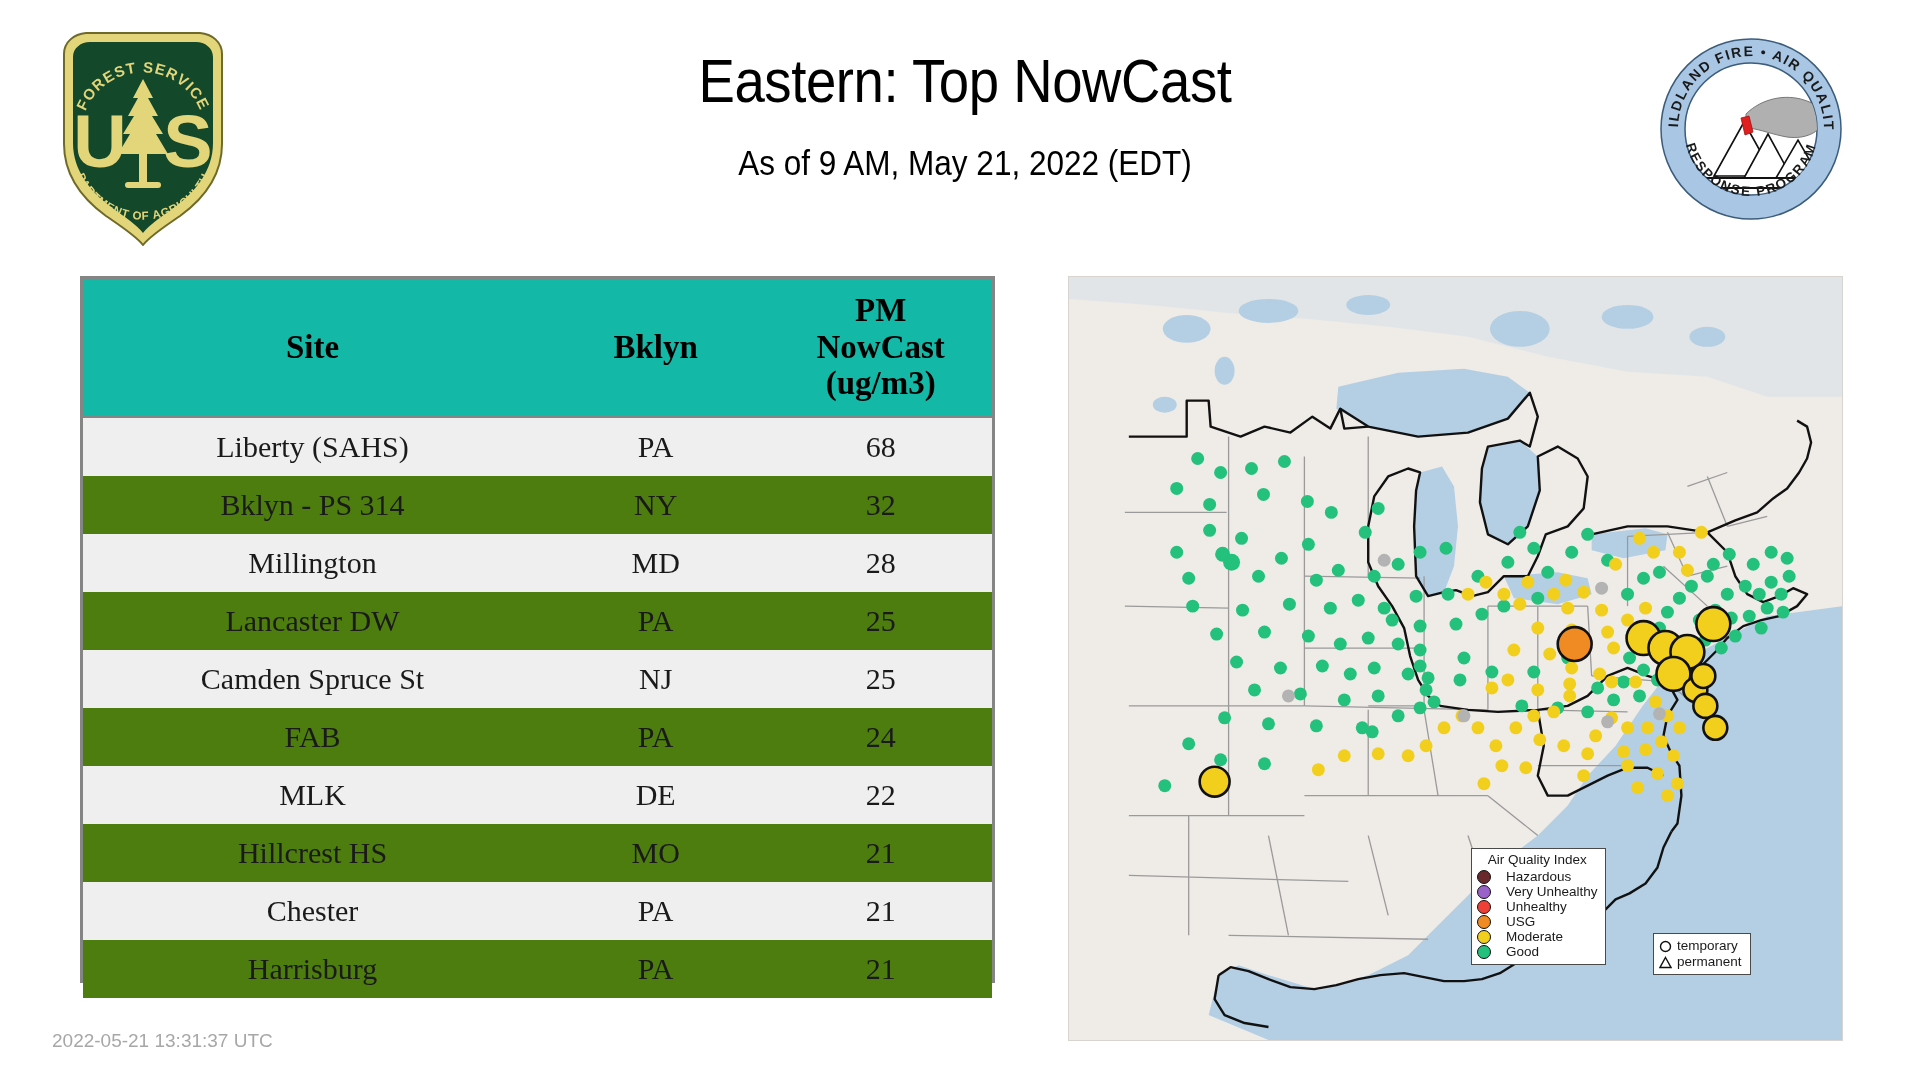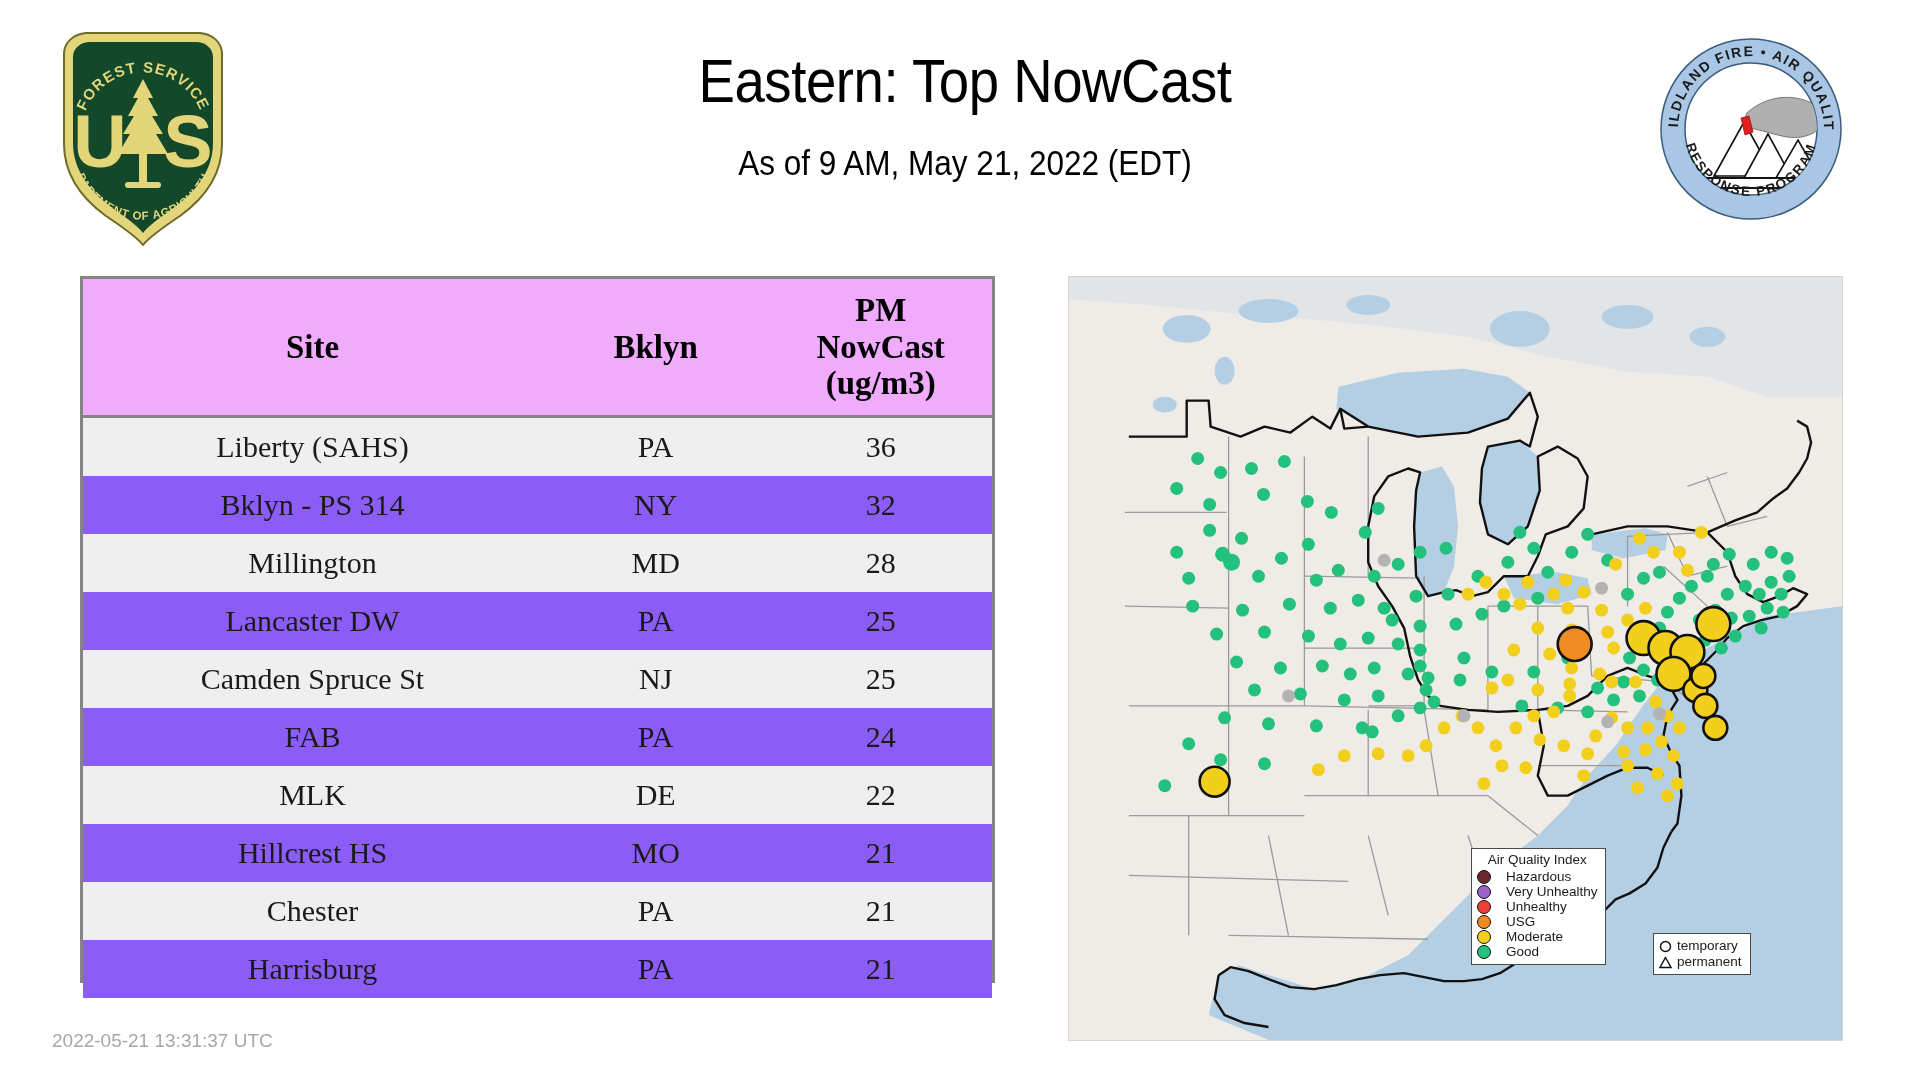--- a/index.html
+++ b/index.html
@@ -51,21 +51,21 @@
     box-sizing: border-box;
     background: #fff;
   }
   table#nowcast-table {
     border-collapse: collapse;
     width: 100%;
     table-layout: fixed;
     font-family: "Liberation Serif", serif;
   }
   #nowcast-table thead th {
-    background: #f0abfc;
+    background: #14b8a6;
     border-bottom: 3px solid #858585;
     font-size: 33px;
     font-weight: bold;
     color: #000;
     padding: 10px 4px;
     height: 116px;
     vertical-align: middle;
     text-align: center;
     line-height: 1.12;
   }
@@ -76,21 +76,21 @@
   #nowcast-table tbody td {
     font-size: 30px;
     color: #1a1a1a;
     text-align: center;
     height: 58px;
     padding: 0 4px;
     vertical-align: middle;
     border: none;
   }
   #nowcast-table tbody tr.odd  td { background: #efefef; }
-  #nowcast-table tbody tr.even td { background: #8b5cf6; }
+  #nowcast-table tbody tr.even td { background: #4d7c0f; }
 
   
   #map-panel {
     position: absolute;
     left: 1068px; top: 276px;
     width: 775px; height: 765px;
     background: #efece8;
     border: 1px solid #d8d4cf;
     box-sizing: border-box;
     overflow: hidden;
@@ -232,21 +232,21 @@
           <div>PM</div>
           <div>NowCast</div>
           <div>(ug/m3)</div>
         </th>
       </tr>
     </thead>
     <tbody>
       <tr class="odd">
         <td>Liberty (SAHS)</td>
         <td>PA</td>
-        <td>36</td>
+        <td>68</td>
       </tr>
       <tr class="even">
         <td>Bklyn - PS 314</td>
         <td>NY</td>
         <td>32</td>
       </tr>
       <tr class="odd">
         <td>Millington</td>
         <td>MD</td>
         <td>28</td>

